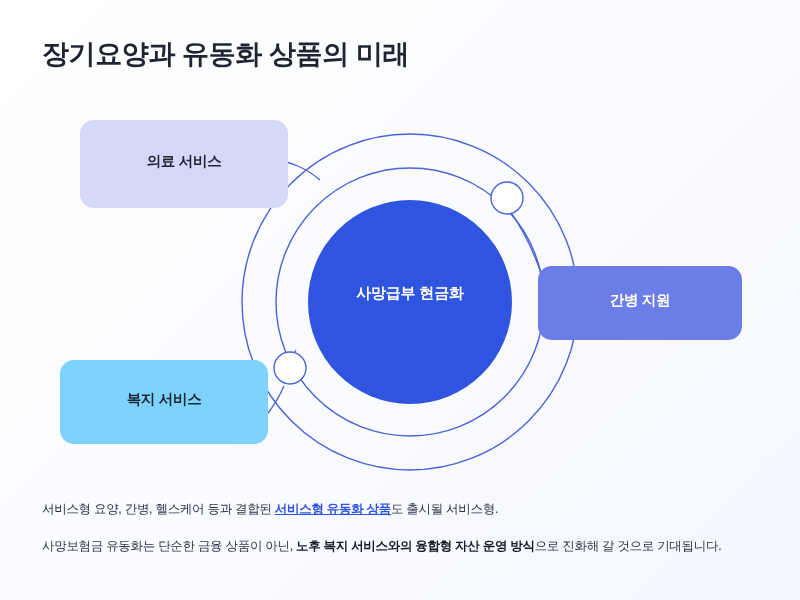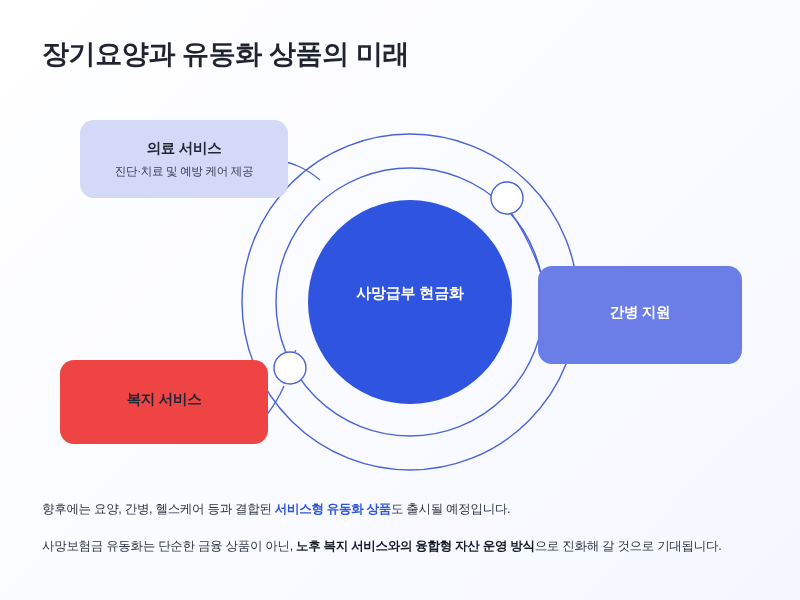--- a/index.html
+++ b/index.html
@@ -101,42 +101,42 @@
     font-size: 11.5px;
     font-weight: 400;
     letter-spacing: -0.3px;
     line-height: 1.4;
   }
 
   .card-medical {
     left: 80px;
     top: 32px;
     width: 208px;
-    height: 78px;
+    height: 88px;
     background: #d4d9f8;
   }
   .card-medical .card-title { color: #1f2533; }
   .card-medical .card-sub   { color: #353b4c; }
 
   .card-care {
     left: 538px;
     top: 178px;
     width: 204px;
-    height: 98px;
+    height: 74px;
     background: #6b7ee8;
   }
   .card-care .card-title { color: #ffffff; }
   .card-care .card-sub   { color: #f0f2fe; }
 
   .card-welfare {
     left: 60px;
     top: 272px;
     width: 208px;
     height: 84px;
-    background: #ef4444;
+    background: #7dd3fc;
   }
   .card-welfare .card-title { color: #1f2533; }
   .card-welfare .card-sub   { color: #2e3446; }
 
   
   .captions {
     position: absolute;
     left: 42px;
     top: 500px;
     width: 716px;
@@ -146,20 +146,21 @@
     color: #2d3342;
     letter-spacing: -0.3px;
     line-height: 1.5;
     margin-bottom: 18px;
     white-space: nowrap;
   }
   .caption-line:last-child { margin-bottom: 0; }
   .hl-blue {
     color: #2f55e0;
     font-weight: 700;
+    text-decoration: underline;
   }
   .hl-dark {
     color: #161b26;
     font-weight: 700;
   }
 </style>
 </head>
 <body>
 
 <div class="slide">
@@ -186,35 +187,34 @@
 
       <circle cx="290" cy="280" r="16" fill="#ffffff" stroke="#4a63d8" stroke-width="1.4"></circle>
     </svg>
 
     <div class="core">
       <div class="core-title">사망급부 현금화</div>
     </div>
 
     <div class="card card-medical">
       <div class="card-title">의료 서비스</div>
-      <div class="card-sub">진단·치료 및 예방 케어 제공</div>
     </div>
 
     <div class="card card-care">
       <div class="card-title">간병 지원</div>
     </div>
 
     <div class="card card-welfare">
       <div class="card-title">복지 서비스</div>
     </div>
 
   </div>
 
   <div class="captions">
     <div class="caption-line">
-      <span>향후에는 요양, 간병, 헬스케어 등과 결합된 </span><span class="hl-blue">서비스형 유동화 상품</span><span>도 출시될 예정입니다.</span>
+      <span>서비스형 요양, 간병, 헬스케어 등과 결합된 </span><span class="hl-blue">서비스형 유동화 상품</span><span>도 출시될 서비스형.</span>
     </div>
     <div class="caption-line">
       <span>사망보험금 유동화는 단순한 금융 상품이 아닌, </span><span class="hl-dark">노후 복지 서비스와의 융합형 자산 운영 방식</span><span>으로 진화해 갈 것으로 기대됩니다.</span>
     </div>
   </div>
 
 </div>
 
 </body></html>

